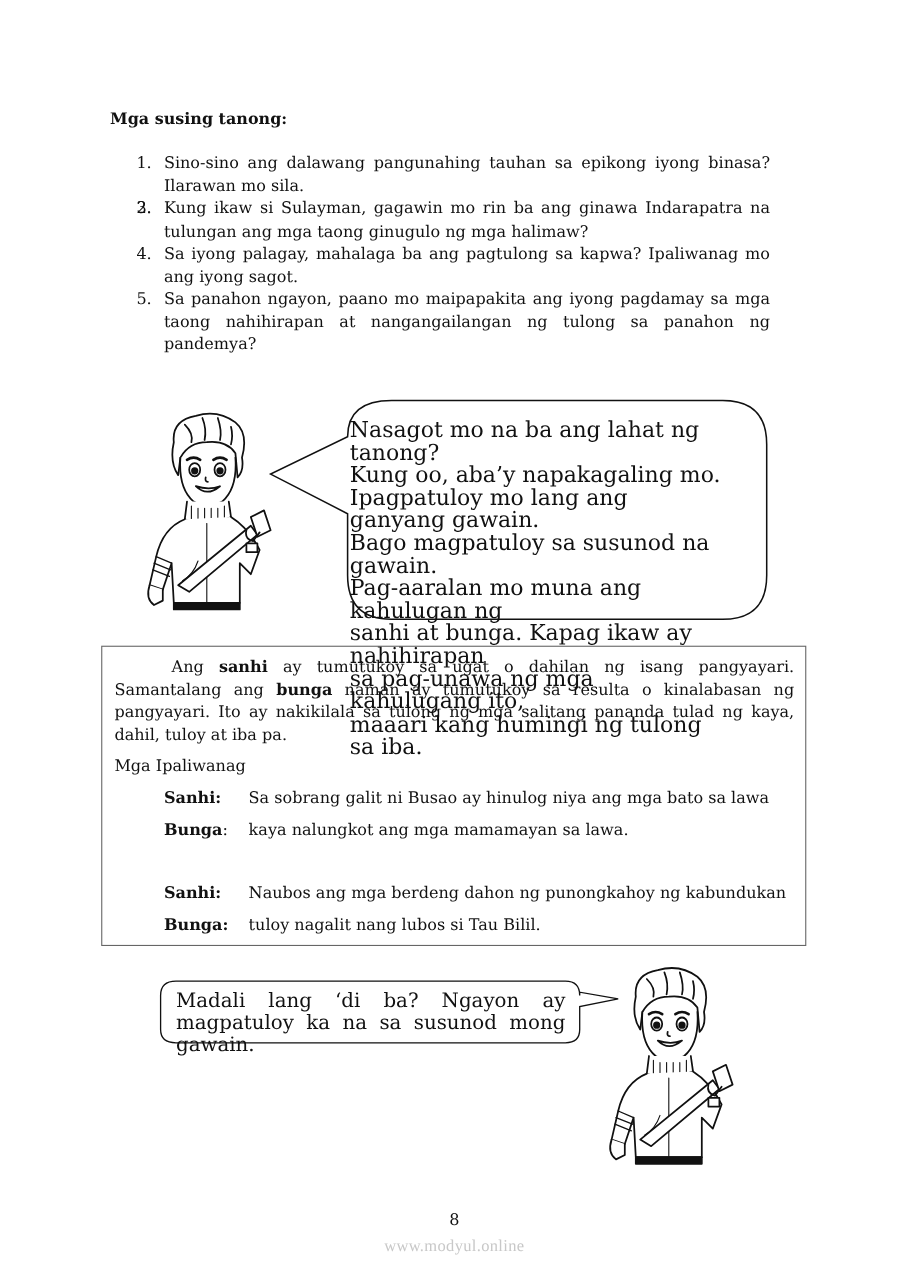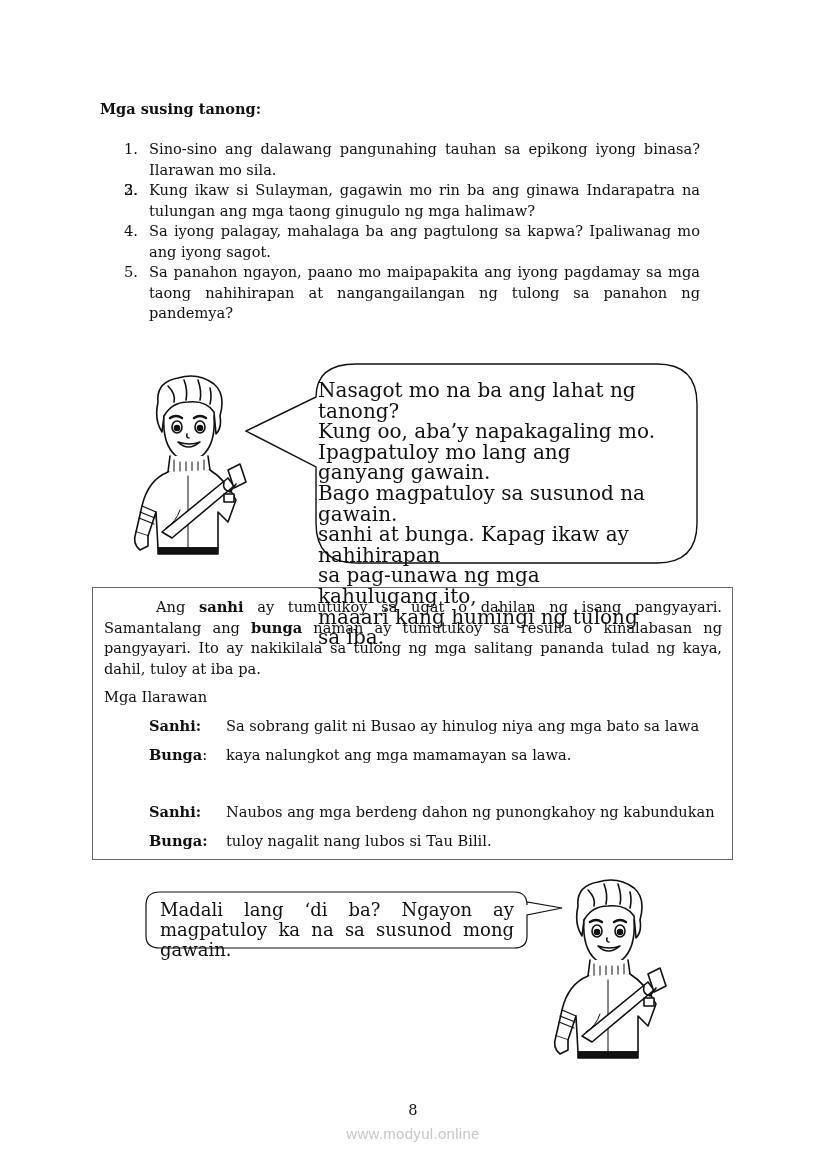--- a/index.html
+++ b/index.html
@@ -14,21 +14,21 @@
   .bubble1-text { left: 318px; top: 380px; width: 340px; font-size: 20px; line-height: 20.6px; }
   .defbox { left: 92px; top: 587px; width: 641px; height: 273px; border: 1.5px solid #666; box-sizing: border-box; }
   .def-para { left: 104px; top: 597px; width: 618px; font-size: 14.6px; line-height: 20.5px; text-align: justify; text-indent: 52px; margin: 0; }
   .def-para b { font-weight: bold; }
   .examples-label { left: 104px; top: 688px; font-size: 14.6px; }
   .ex-row { left: 149px; font-size: 14.6px; }
   .ex-key { display: inline-block; width: 77px; font-weight: bold; }
   .ex-key .plain { font-weight: normal; }
   .bubble2-text { left: 160px; top: 900px; width: 354px; font-size: 18px; line-height: 20px; text-align: justify; text-align-last: left; }
   .page-num { left: 0; width: 826px; top: 1101px; text-align: center; font-size: 14.6px; }
-  .watermark { left: 0; width: 826px; top: 1125px; text-align: center; font-family: Liberation Sans, sans-serif; font-size: 15px; color: #c8c8c8; letter-spacing: 0.3px; }
+  .watermark { left: 0; width: 826px; top: 1125px; text-align: center; font-family: Liberation Serif, serif; font-size: 15px; color: #c8c8c8; letter-spacing: 0.3px; }
   .character { position: absolute; }
 </style>
 </head>
 <body>
 
 <div class="abs heading">Mga susing tanong:</div>
 
 <ol class="abs qlist">
   <li><span class="num">1.</span><span>Sino-sino ang dalawang pangunahing tauhan sa epikong iyong binasa? Ilarawan mo sila.</span></li>
   <li><span class="num">2.</span></li>
@@ -80,28 +80,29 @@
 
     <path d="M8 160 Q4 172 12 178 L20 174 L20 164" fill="#fff"></path>
   </g>
 </svg>
 
 <div class="abs bubble1-text">
   <div>Nasagot mo na ba ang lahat ng tanong?</div>
   <div>Kung oo, aba’y napakagaling mo.</div>
   <div>Ipagpatuloy mo lang ang ganyang gawain.</div>
   <div>Bago magpatuloy sa susunod na gawain.</div>
+  <div>Pag-aaralan mo muna ang kahulugan ng</div>
   <div>sanhi at bunga. Kapag ikaw ay nahihirapan</div>
   <div>sa pag-unawa ng mga kahulugang ito,</div>
   <div>maaari kang humingi ng tulong sa iba.</div>
 </div>
 
 <div class="abs defbox"></div>
 <p class="abs def-para"><span>Ang </span><b>sanhi</b><span> ay tumutukoy sa ugat o dahilan ng isang pangyayari. Samantalang ang </span><b>bunga</b><span> naman ay tumutukoy sa resulta o kinalabasan ng pangyayari. Ito ay nakikilala sa tulong ng mga salitang pananda tulad ng kaya, dahil, tuloy at iba pa.</span></p>
-<div class="abs examples-label">Mga Ilarawan</div>
+<div class="abs examples-label">Mga Ipaliwanag</div>
 
 <div class="abs ex-row" style="top:717px;">
   <span class="ex-key"><span>Sanhi:</span><span class="plain"></span></span><span>Sa sobrang galit ni Busao ay hinulog niya ang mga bato sa lawa</span>
 </div>
 <div class="abs ex-row" style="top:746px;">
   <span class="ex-key"><span>Bunga</span><span class="plain">:</span></span><span>kaya nalungkot ang mga mamamayan sa lawa.</span>
 </div>
 <div class="abs ex-row" style="top:803px;">
   <span class="ex-key"><span>Sanhi:</span><span class="plain"></span></span><span>Naubos ang mga berdeng dahon ng punongkahoy ng kabundukan</span>
 </div>

